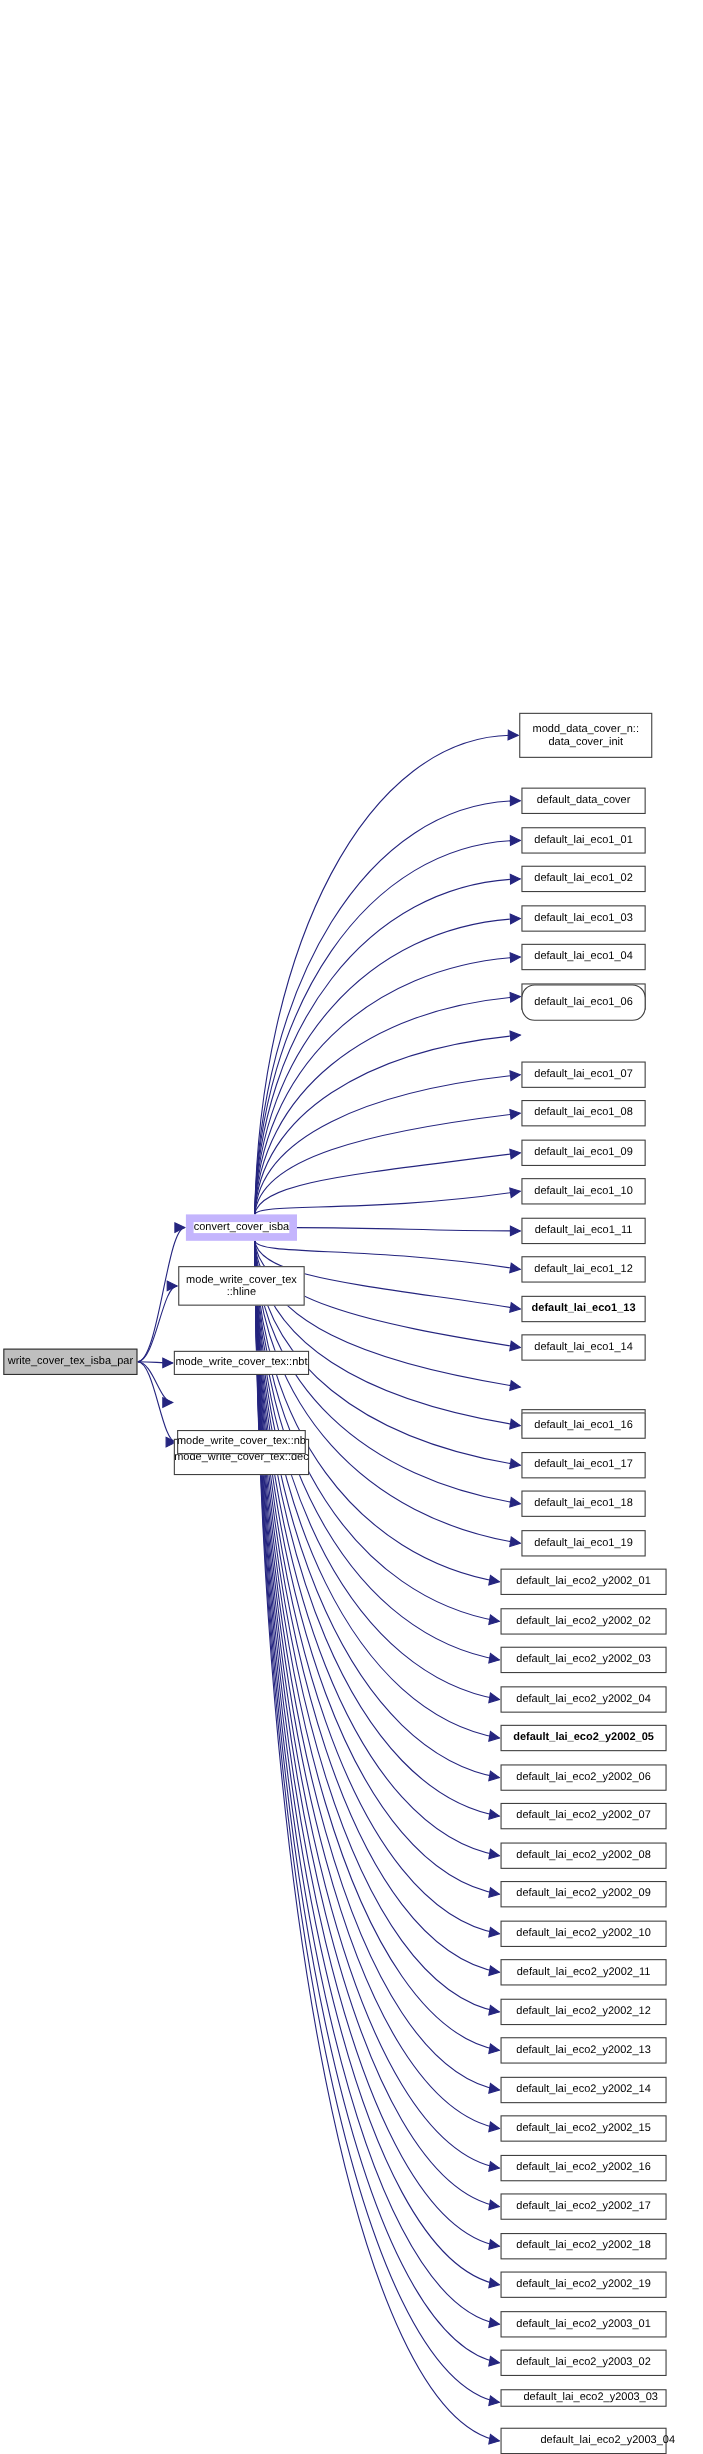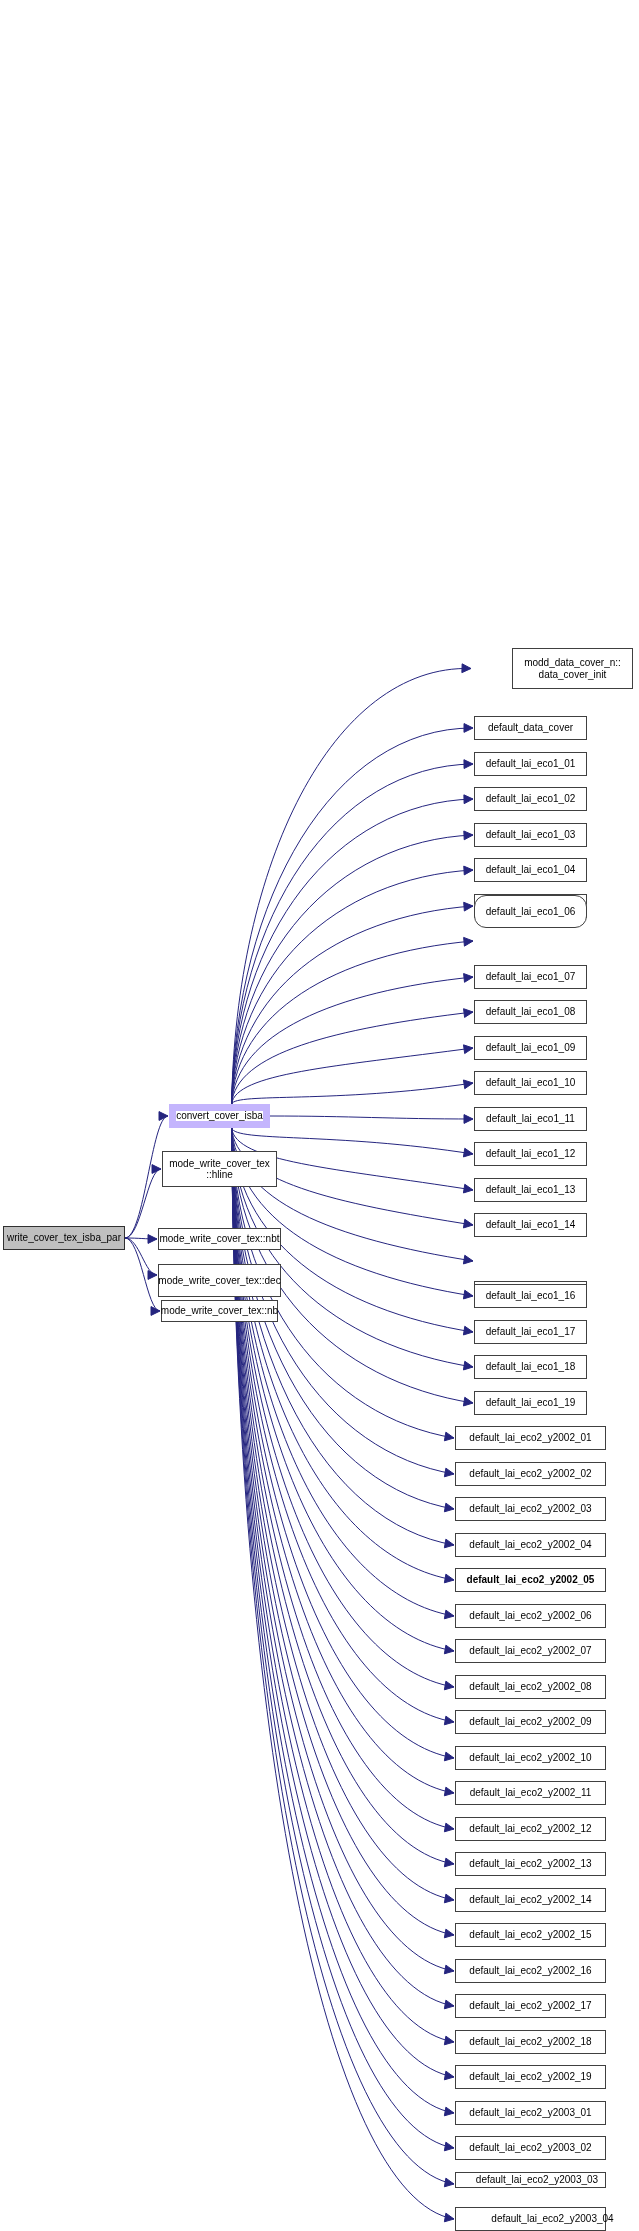--- a/index.html
+++ b/index.html
@@ -152,38 +152,38 @@
       <path d="M231.62,1128.00 C235.62,1708.80 325.02,2162.00 454.00,2184.00" fill="none" stroke="#25257f" stroke-width="1"></path>
       <polygon points="454.00,2184.00 445.87,2178.15 444.39,2186.82" fill="#25257f" stroke="#25257f"></polygon>
       <path d="M231.62,1128.00 C235.62,1728.05 325.02,2197.00 454.00,2219.00" fill="none" stroke="#25257f" stroke-width="1"></path>
       <polygon points="454.00,2219.00 445.87,2213.15 444.39,2221.82" fill="#25257f" stroke="#25257f"></polygon>
     </svg>
 <div class="node root" style="left: 3px; top: 1226px; width: 122px; height: 24px;">write_cover_tex_isba_par</div>
     <div class="node highlight" style="left: 169px; top: 1104px; width: 101px; height: 24px;">convert_cover_isba</div>
     <div class="node" style="left: 162px; top: 1151px; width: 115px; height: 36px;">mode_write_cover_tex
 ::hline</div>
     <div class="node" style="left: 158px; top: 1228px; width: 123px; height: 22px;">mode_write_cover_tex::nbt</div>
-    <div class="node" style="left: 158px; top: 1264px; width: 123px; height: 33px;">mode_write_cover_tex::dec</div>
+    <div class="node" style="left: 158px; top: 1308px; width: 123px; height: 33px;">mode_write_cover_tex::dec</div>
     <div class="node" style="left: 161px; top: 1300px; width: 117px; height: 22px;">mode_write_cover_tex::nb</div>
-    <div class="node" style="left: 472px; top: 648px; width: 121px; height: 41px; margin-left: 40px;">modd_data_cover_n::
+    <div class="node" style="left: 472px; top: 648px; width: 121px; height: 41px;">modd_data_cover_n::
 data_cover_init</div>
     <div class="node" style="left: 474px; top: 716px; width: 113px; height: 24px;">default_data_cover</div>
     <div class="node" style="left: 474px; top: 752px; width: 113px; height: 24px;">default_lai_eco1_01</div>
     <div class="node" style="left: 474px; top: 787px; width: 113px; height: 24px;">default_lai_eco1_02</div>
     <div class="node" style="left: 474px; top: 823px; width: 113px; height: 24px;">default_lai_eco1_03</div>
     <div class="node" style="left: 474px; top: 858px; width: 113px; height: 24px;">default_lai_eco1_04</div>
     <div class="node" style="left: 474px; top: 894px; width: 113px; height: 24px; text-decoration: underline;">default_lai_eco1_05</div>
     <div class="node" style="left: 474px; top: 895px; width: 113px; height: 33px; border-radius: 12px;">default_lai_eco1_06</div>
     <div class="node" style="left: 474px; top: 965px; width: 113px; height: 24px;">default_lai_eco1_07</div>
     <div class="node" style="left: 474px; top: 1000px; width: 113px; height: 24px;">default_lai_eco1_08</div>
     <div class="node" style="left: 474px; top: 1036px; width: 113px; height: 24px;">default_lai_eco1_09</div>
     <div class="node" style="left: 474px; top: 1071px; width: 113px; height: 24px;">default_lai_eco1_10</div>
     <div class="node" style="left: 474px; top: 1107px; width: 113px; height: 24px;">default_lai_eco1_11</div>
     <div class="node" style="left: 474px; top: 1142px; width: 113px; height: 24px;">default_lai_eco1_12</div>
-    <div class="node" style="left: 474px; top: 1178px; width: 113px; height: 24px;">default_lai_eco1_13</div>
+    <div class="node" style="left: 474px; top: 1178px; width: 113px; height: 24px; font-weight: bold;">default_lai_eco1_13</div>
     <div class="node" style="left: 474px; top: 1213px; width: 113px; height: 24px;">default_lai_eco1_14</div>
     <div class="node" style="left: 474px; top: 1249px; width: 113px; height: 24px; margin-top: 32px;">default_lai_eco1_15</div>
     <div class="node" style="left: 474px; top: 1284px; width: 113px; height: 24px;">default_lai_eco1_16</div>
     <div class="node" style="left: 474px; top: 1320px; width: 113px; height: 24px;">default_lai_eco1_17</div>
     <div class="node" style="left: 474px; top: 1355px; width: 113px; height: 24px;">default_lai_eco1_18</div>
     <div class="node" style="left: 474px; top: 1391px; width: 113px; height: 24px;">default_lai_eco1_19</div>
     <div class="node" style="left: 455px; top: 1426px; width: 151px; height: 24px;">default_lai_eco2_y2002_01</div>
     <div class="node" style="left: 455px; top: 1462px; width: 151px; height: 24px;">default_lai_eco2_y2002_02</div>
     <div class="node" style="left: 455px; top: 1497px; width: 151px; height: 24px;">default_lai_eco2_y2002_03</div>
     <div class="node" style="left: 455px; top: 1533px; width: 151px; height: 24px;">default_lai_eco2_y2002_04</div>

